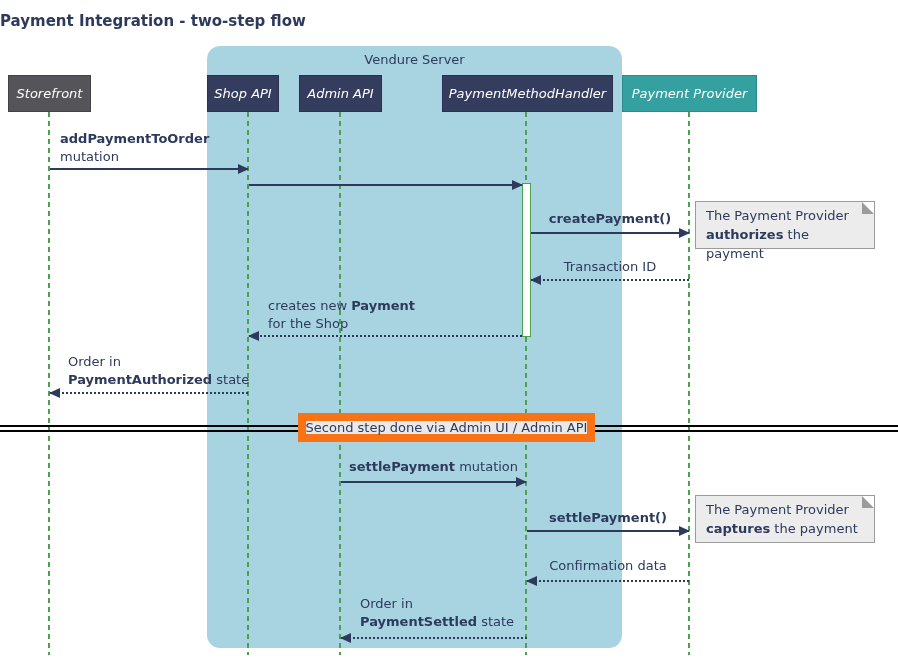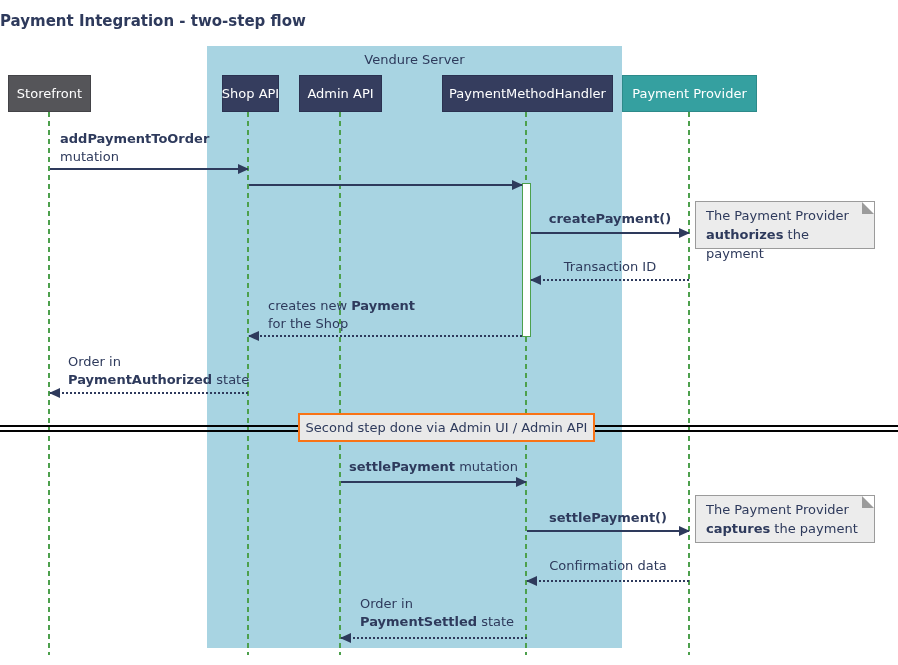--- a/index.html
+++ b/index.html
@@ -5,31 +5,31 @@
   html,body { margin:0; padding:0; background:#ffffff; }
   .diagram {
     position:relative; width:898px; height:665px; background:#fff;
     font-family:"DejaVu Sans","Liberation Sans",sans-serif;
     overflow:hidden; color:var(--ink,#2e3a5c);
   }
   .title {
     position:absolute; top:12px; left:0; width:100%; text-align:left;
     font-size:15px; font-weight:bold; color:var(--ink,#2e3a5c);
   }
-  .server-box { position:absolute; left:207px; top:46px; width:415px; height:602px; background:var(--container,#a8d4e2); }
+  .server-box { position:absolute; left:207px; top:46px; width:415px; height:602px; background:var(--container,#a8d4e2);border-radius:13px; }
   .server-label { padding-top:6px; text-align:center; font-size:13px; color:var(--ink,#2e3a5c); }
 
   .lifeline {
     position:absolute; width:2px; top:112px; height:543px;
     background:repeating-linear-gradient(to bottom, var(--life,#4da04d) 0 5px, transparent 5px 9px);
   }
   .participant {
     position:absolute; top:75px; height:37px; box-sizing:border-box;
     display:flex; align-items:center; justify-content:center;
-    color:#ffffff; font-size:13px; white-space:nowrap;
+    color:#ffffff; font-size:13px; white-space:nowrap;font-style:italic;
   }
   .p-server   { background:var(--box,#353d5e);      border:1px solid var(--box_border,#2a3150); }
   .p-ext      { background:var(--ext,#555559);      border:1px solid var(--ext_border,#434347); }
   .p-provider { background:var(--provider,#35a0a0); border:1px solid var(--provider_border,#2d8a8a);text-align:center; }
 
   .activation {
     position:absolute; left:522px; top:183px; width:7px; height:152px;
     background:#ffffff; border:1px solid var(--life,#4da04d);
   }
 
@@ -54,21 +54,21 @@
     border-style:solid; border-width:0 12px 12px 0;
     border-color: var(--note_border,#9b9b9b) #ffffff;
   }
 
   .divider-lines {
     position:absolute; left:0; top:425px; width:898px; height:7px; box-sizing:border-box;
     border-top:2px solid #020202; border-bottom:2px solid #020202;
   }
   .divider-box {
     position:absolute; left:298px; top:413px; width:297px; height:29px; box-sizing:border-box;
-    background:#e9e9e9; border:2px solid #f97316;
+    background:#e9e9e9; border:8px solid #f97316;
     display:flex; align-items:center; justify-content:center;
     font-size:13px; color:var(--ink,#2e3a5c); white-space:nowrap;
   }
 </style>
 </head>
 <body>
 
 <div class="diagram">
 
   <div class="title">Payment Integration - two-step flow</div>
@@ -81,21 +81,21 @@
   <div class="lifeline" style="left:247px"></div>
   <div class="lifeline" style="left:339px"></div>
   <div class="lifeline" style="left:525px"></div>
   <div class="lifeline" style="left:688px"></div>
 
   <div class="divider-lines"></div>
 
   <div class="participant p-ext" style="left:8px; width:83px">
     <span>Storefront</span>
   </div>
-  <div class="participant p-server" style="left:222px; width:57px">
+  <div class="participant p-server" style="left:207px; width:72px">
     <span>Shop API</span>
   </div>
   <div class="participant p-server" style="left:442px; width:171px">
     <span>PaymentMethodHandler</span>
   </div>
   <div class="participant p-server" style="left:299px; width:83px">
     <span>Admin API</span>
   </div>
   <div class="participant p-provider" style="left:622px; width:135px">
     <span>Payment Provider</span>

